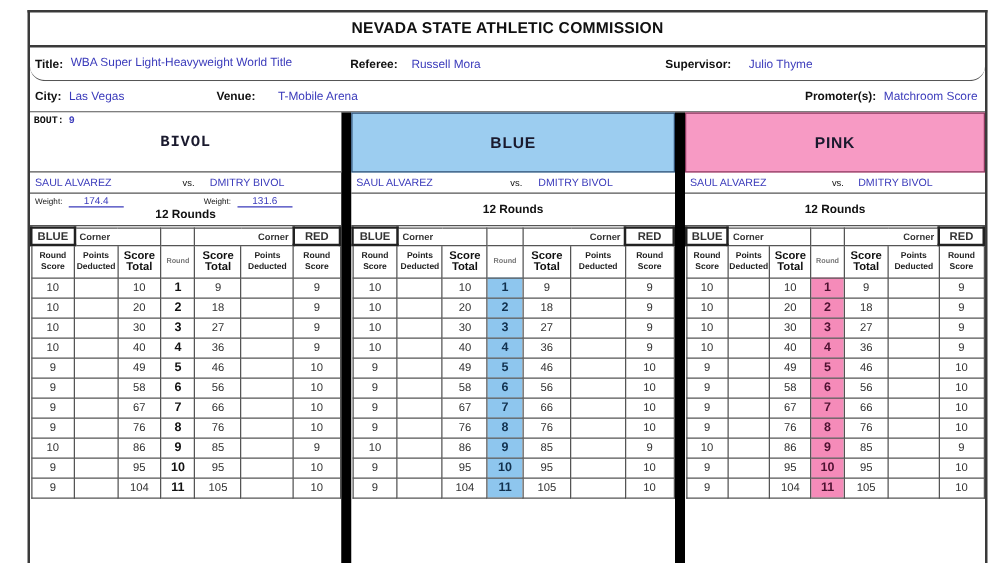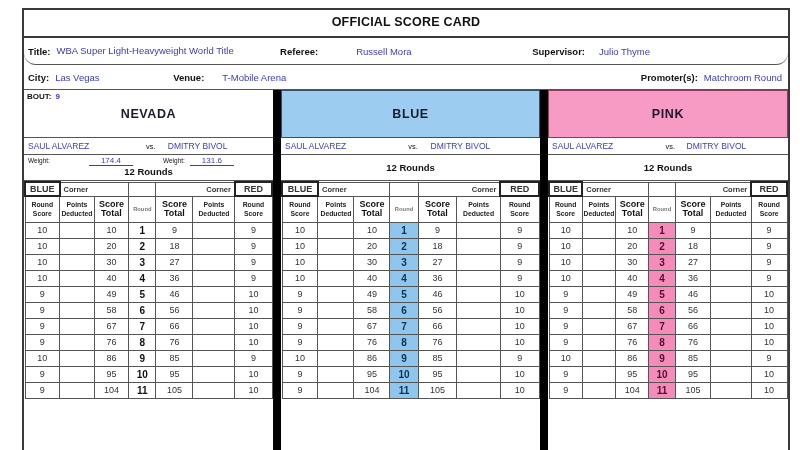--- a/index.html
+++ b/index.html
@@ -52,21 +52,21 @@
   .panel.blue  { flex: 0 0 259px; }
   .panel.pink  { flex: 1 1 auto; }
   .divider { flex: 0 0 8px; background: #000; }
 
   .panel-head {
     position: relative;
     height: 48px;
     border-bottom: 1px solid #555;
     display: flex; align-items: center; justify-content: center;
   }
-  .panel-head.white-h { background: #ffffff; }
+  .panel-head.white-h { background: #ffffff; font-family: Liberation Mono, monospace; }
   .panel-head.blue-h  { background: #9ccdf0; border: 1px solid #2f4f73; border-width: 1px; }
   .panel-head.pink-h  { background: #f79ac4; border: 1px solid #8d3a60; border-width: 1px; }
   .panel-name { font-size: 12.5px; font-weight: bold; color: #1a1a2e; letter-spacing: .6px; }
   .bout-tag {
     position: absolute; left: 3px; top: 2px;
     font-size: 8px; font-weight: bold; color: #111;
   }
   .bout-tag .num { color: #3b3bbb; margin-left: 4px; }
 
   
@@ -80,21 +80,21 @@
   .f-vs { flex: 0 0 14%; text-align: center; }
   .f-b { flex: 1 1 auto; }
 
   
   .wr {
     height: 26px; border-bottom: 1px solid #555;
     position: relative;
   }
   .weights { display: flex; padding: 1px 4px 0; }
   .wbox { display: flex; align-items: baseline; }
-  .wbox.a { flex: 0 0 44%; gap: 34px; }
+  .wbox.a { flex: 0 0 44%; }
   .wbox.b { flex: 0 0 44%; margin-left: 12%; }
   .wlabel { font-size: 6.5px; color: #111; }
   .wval {
     font-size: 8px; color: #3b3bbb; margin-left: 5px;
     border-bottom: 1px solid #3b3bbb; min-width: 44px; text-align: center;
   }
   .rounds {
     text-align: center; font-size: 9.5px; font-weight: bold; color: #111;
   }
   .wr.norounds .rounds { line-height: 26px; }
@@ -125,61 +125,61 @@
   .panel.pink .data-row td.rnd { background: #f58bb9; color: #4d1130; }
 
   .scroll-body { flex: 1 1 auto; overflow: hidden; }
 </style>
 </head>
 <body>
 
 <div id="card">
 
   <div class="title-block">
-    <div class="title-line">OFFICIAL SCORE CARD</div>
+    <div class="title-line">NEVADA STATE ATHLETIC COMMISSION</div>
   </div>
 
   <div class="meta-row r1">
     <div class="mcell" style="flex:0 0 33%;">
       <span class="mlabel">Title:</span>
       <span class="mval wrap">WBA Super Light-Heavyweight World Title</span>
     </div>
     <div class="mcell" style="flex:0 0 33%;">
       <span class="mlabel">Referee:</span>
-      <span class="mval" style="margin-left:38px;">Russell Mora</span>
+      <span class="mval" style="margin-left:11px;">Russell Mora</span>
     </div>
     <div class="mcell" style="flex:1 1 auto;">
       <span class="mlabel">Supervisor:</span>
       <span class="mval" style="margin-left:14px;">Julio Thyme</span>
     </div>
   </div>
 
   <div class="meta-row">
     <div class="mcell" style="flex:0 0 19%;">
       <span class="mlabel">City:</span>
       <span class="mval">Las Vegas</span>
     </div>
     <div class="mcell" style="flex:0 0 33%;">
       <span class="mlabel">Venue:</span>
       <span class="mval" style="margin-left:18px;">T-Mobile Arena</span>
     </div>
     <div class="mcell" style="flex:1 1 auto; justify-content:flex-end; padding-right:6px;">
       <span class="mlabel">Promoter(s):</span>
-      <span class="mval">Matchroom Round</span>
+      <span class="mval">Matchroom Score</span>
     </div>
   </div>
 
   <div class="panels">
 
     <div class="panel white">
       <div class="panel-head white-h">
         <span class="bout-tag">
           <span>BOUT:</span><span class="num">9</span>
         </span>
-        <span class="panel-name">NEVADA</span>
+        <span class="panel-name">BIVOL</span>
       </div>
       <div class="fighters">
         <span class="f-a">SAUL ALVAREZ</span>
         <span class="f-vs vs">vs.</span>
         <span class="f-b">DMITRY BIVOL</span>
       </div>
       <div class="wr">
         <div class="weights">
           <span class="wbox a">
             <span class="wlabel">Weight:</span>

